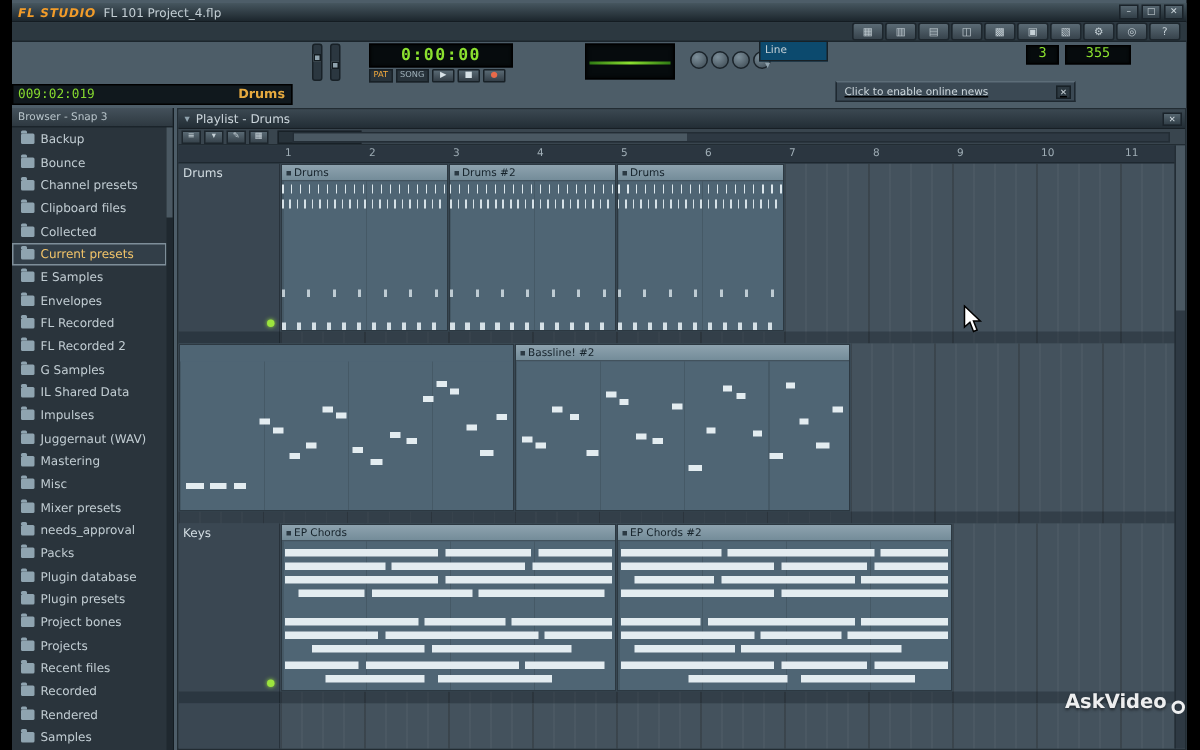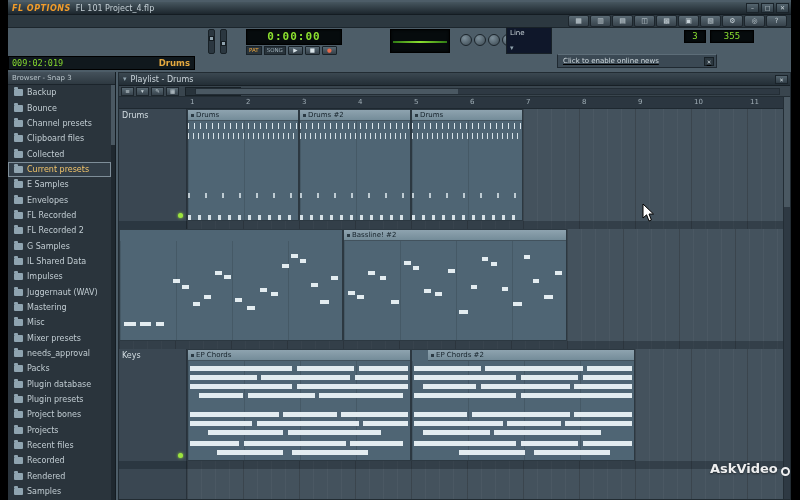--- a/index.html
+++ b/index.html
@@ -39,21 +39,21 @@
   .tpb { width:15px; height:9px; background:linear-gradient(#5a6a74,#343f48); border:1px solid #182127;
     color:#d8e2e7; font-size:5.5px; line-height:7px; text-align:center; border-radius:1px; }
   .tpb.rec { color:#e86a4a; }
   .scope { position:absolute; left:382px; top:1px; width:60px; height:24px; background:#060b0d; border:1px solid #000;
     box-shadow:inset 0 0 3px #000; overflow:hidden; }
   .scope::before { content:""; position:absolute; left:2px; right:2px; top:11px; height:2px;
     background:linear-gradient(90deg,#2f7a14,#8be02f,#2f7a14); }
   .knob { position:absolute; top:6px; width:12px; height:12px; border-radius:50%;
     background:radial-gradient(circle at 35% 30%, #7d8f9a, #3a4750); border:1px solid #1b242b; }
   .lcd.small { position:absolute; top:2px; height:13px; font-size:9px; line-height:11px; }
-  .snapbox { position:absolute; left:498px; top:27px; width:46px; height:27px; background:#0f172a; border:1px solid #182127;
+  .snapbox { position:absolute; left:498px; top:27px; width:46px; height:14px; background:#0c4a6e; border:1px solid #182127;
     color:#c6d1d7; font-size:7px; line-height:10px; padding:0 3px; display:flex; justify-content:space-between;flex-direction:column; }
   .snapbox .dd { color:#8fa2ad; }
 
   
   .news { position:absolute; left:549px; top:54px; width:160px; height:14px; background:#3b4954;
     border:1px solid #1f2931; border-top-color:#5d6d78; display:flex; align-items:center;text-decoration:underline; }
   .news-label { flex:1; color:#cfd9de; font-size:7px; padding-left:5px; }
   .news-close { width:10px; height:9px; margin-right:2px; background:#2c3840; border:1px solid #182127;
     color:#cfd9de; font-size:5.5px; line-height:8px; text-align:center; }
   .hintbar { position:absolute; left:0; top:56px; width:187px; height:14px; background:#10181d;
@@ -133,21 +133,21 @@
     z-index:40; text-shadow:0 1px 2px rgba(0,0,0,.5); display:flex; align-items:flex-end; }
   .wm-ring { width:9px; height:9px; border:2px solid rgba(255,255,255,.92); border-radius:50%; margin-left:3px; display:inline-block; }
 </style>
 </head>
 <body>
 
 <div class="screen">
   <div class="app">
 
     <div class="titlebar">
-      <span class="fl-logo">FL OPTIONS</span>
+      <span class="fl-logo">FL STUDIO</span>
       <span class="win-title">FL 101 Project_4.flp</span>
       <div class="win-controls">
         <div class="wbtn">–</div>
         <div class="wbtn">□</div>
         <div class="wbtn">✕</div>
       </div>
     </div>
 
     <div class="menubar">
       <div class="tb-wrap" id="top-toolbar">
@@ -472,21 +472,21 @@
                   <div class="note" style="left: 79%; top: 61%; width: 20%; height: 5px;"></div>
                   <div class="note" style="left: 9%; top: 70%; width: 34%; height: 5px;"></div>
                   <div class="note" style="left: 45%; top: 70%; width: 42%; height: 5px;"></div>
                   <div class="note" style="left: 1%; top: 81%; width: 22%; height: 5px;"></div>
                   <div class="note" style="left: 25%; top: 81%; width: 46%; height: 5px;"></div>
                   <div class="note" style="left: 73%; top: 81%; width: 24%; height: 5px;"></div>
                   <div class="note" style="left: 13%; top: 90%; width: 30%; height: 5px;"></div>
                   <div class="note" style="left: 47%; top: 90%; width: 34%; height: 5px;"></div>
                 </div>
               </div>
-              <div class="clip" style="left: 224px; width: 224px; padding-left: 16px;">
+              <div class="clip" style="left: 224px; width: 224px;">
                 <div class="clip-header">
                   <span class="clip-dot"></span>
                   <span class="clip-title">EP Chords #2</span>
                 </div>
                 <div class="clip-body">
                   <div class="note" style="left: 1%; top: 5%; width: 30%; height: 5px;"></div>
                   <div class="note" style="left: 33%; top: 5%; width: 44%; height: 5px;"></div>
                   <div class="note" style="left: 79%; top: 5%; width: 20%; height: 5px;"></div>
                   <div class="note" style="left: 1%; top: 14%; width: 46%; height: 5px;"></div>
                   <div class="note" style="left: 49%; top: 14%; width: 26%; height: 5px;"></div>

